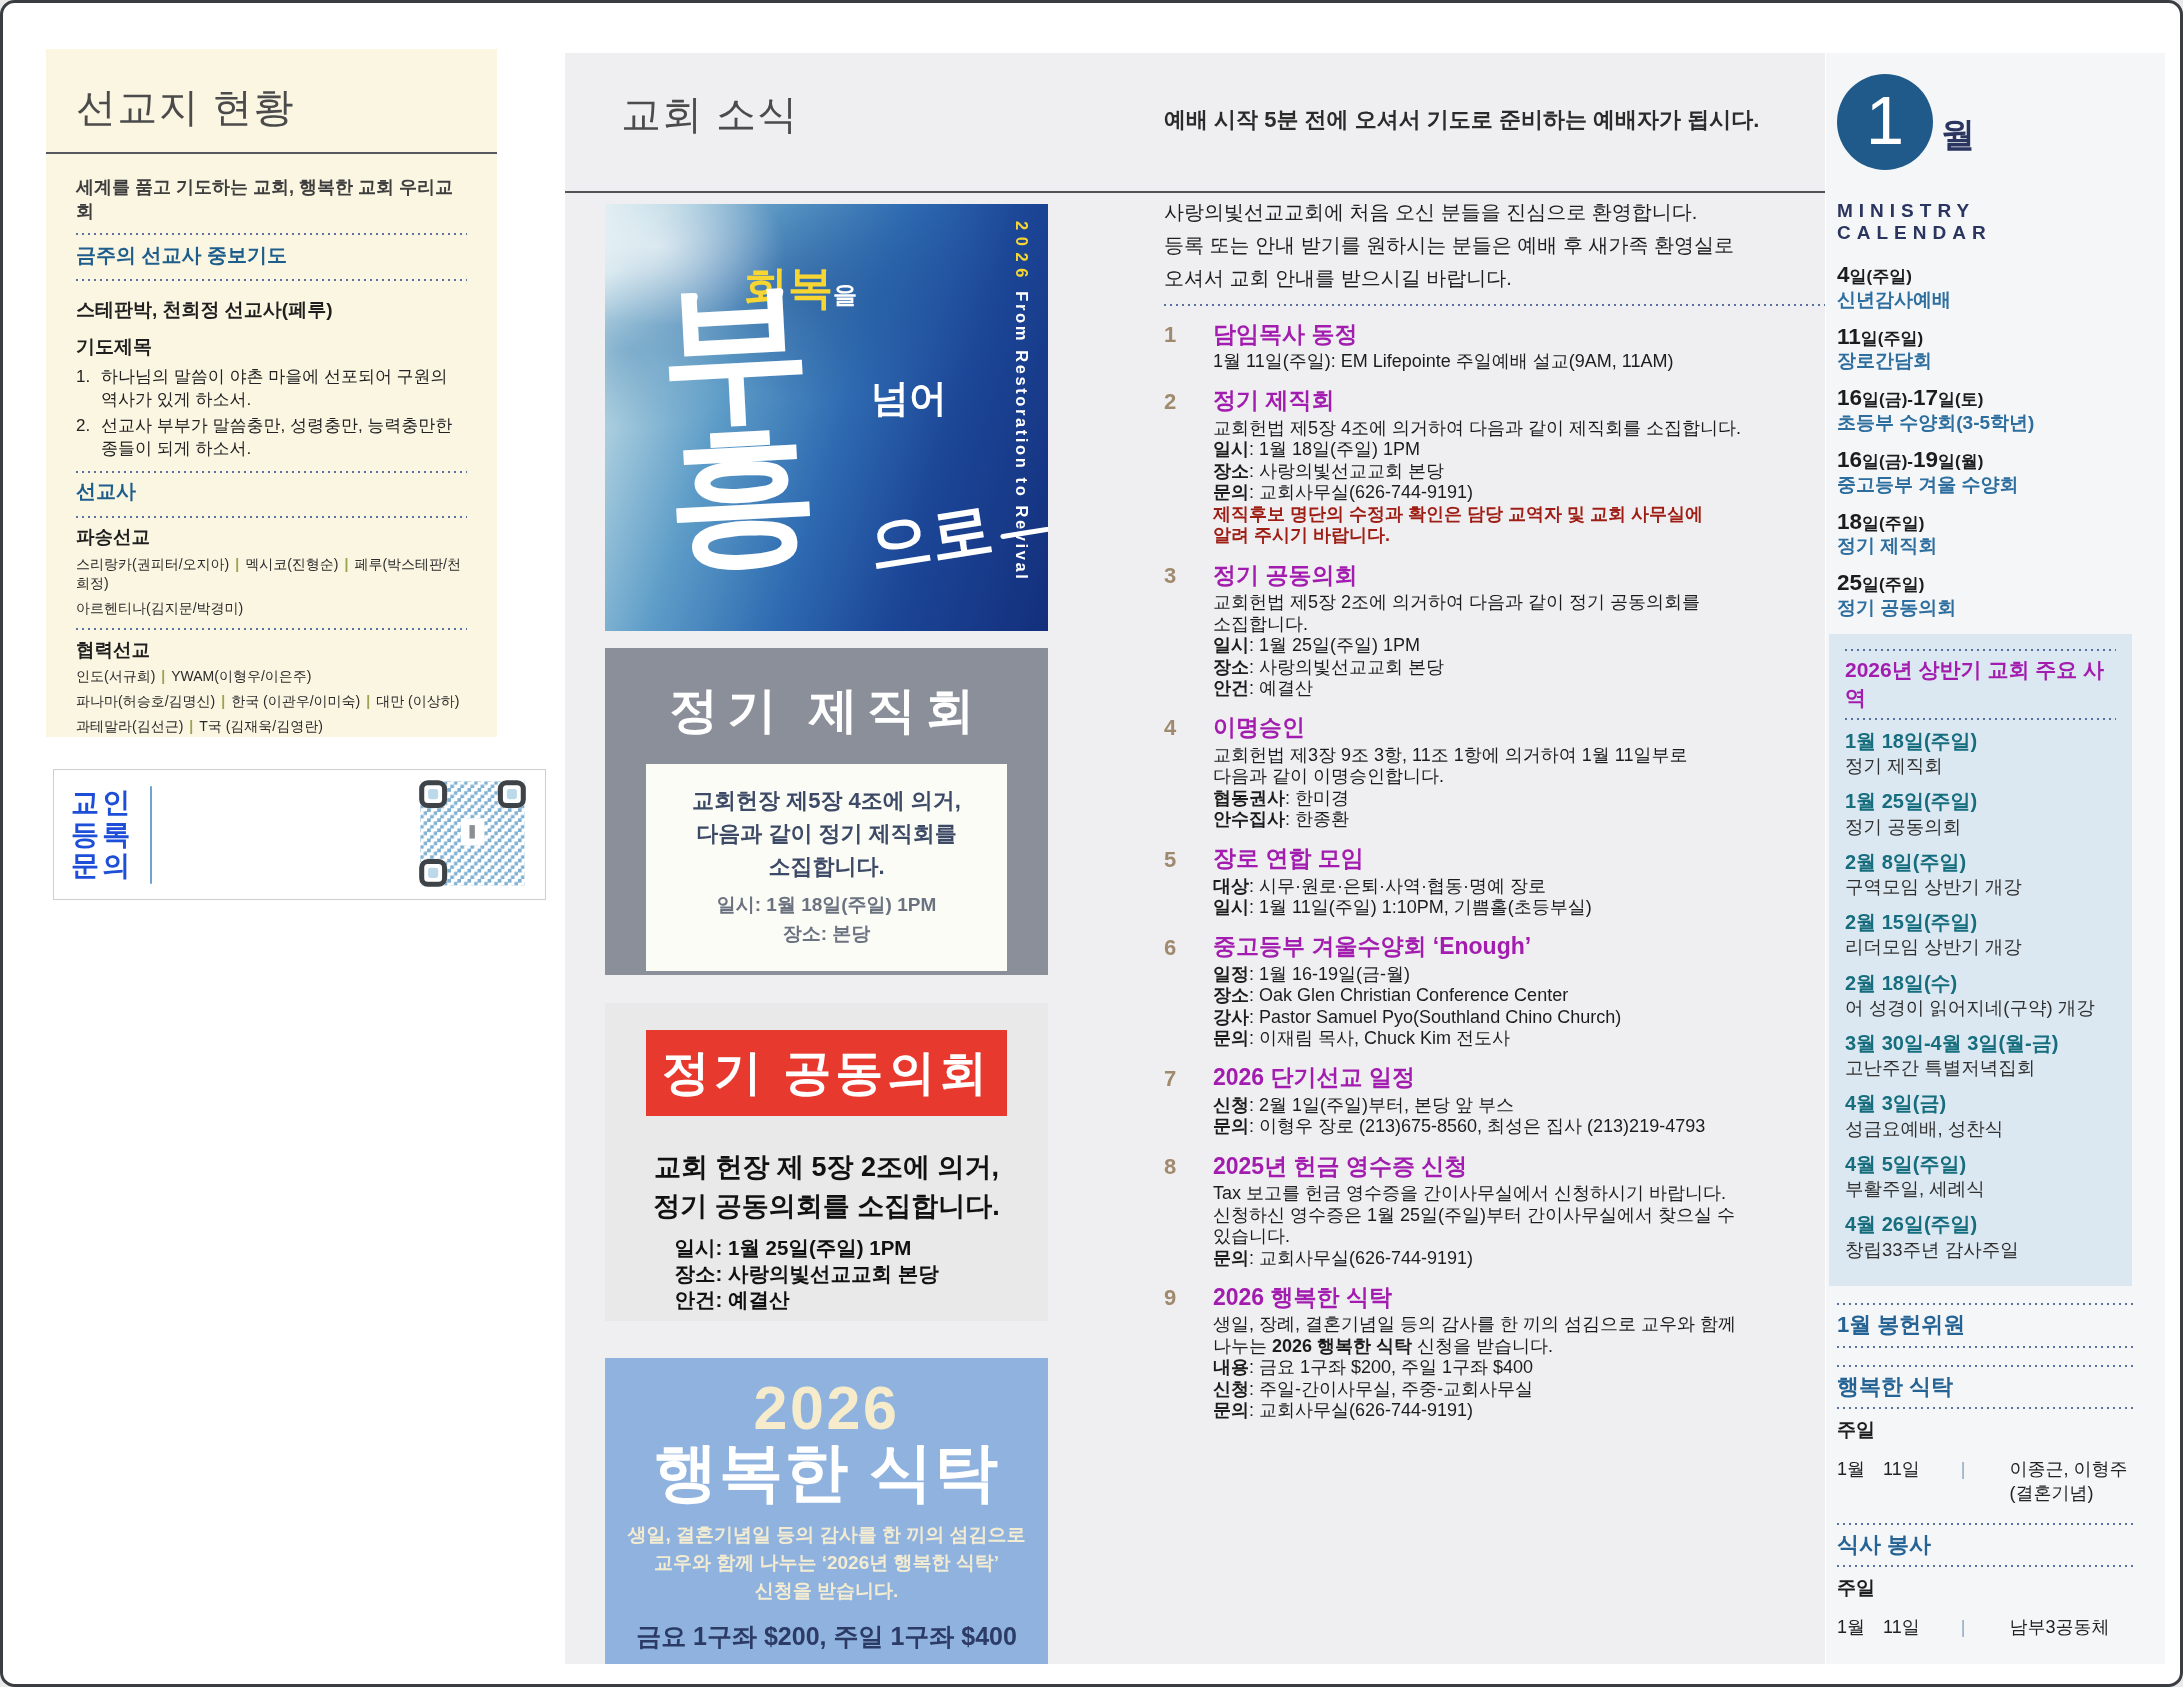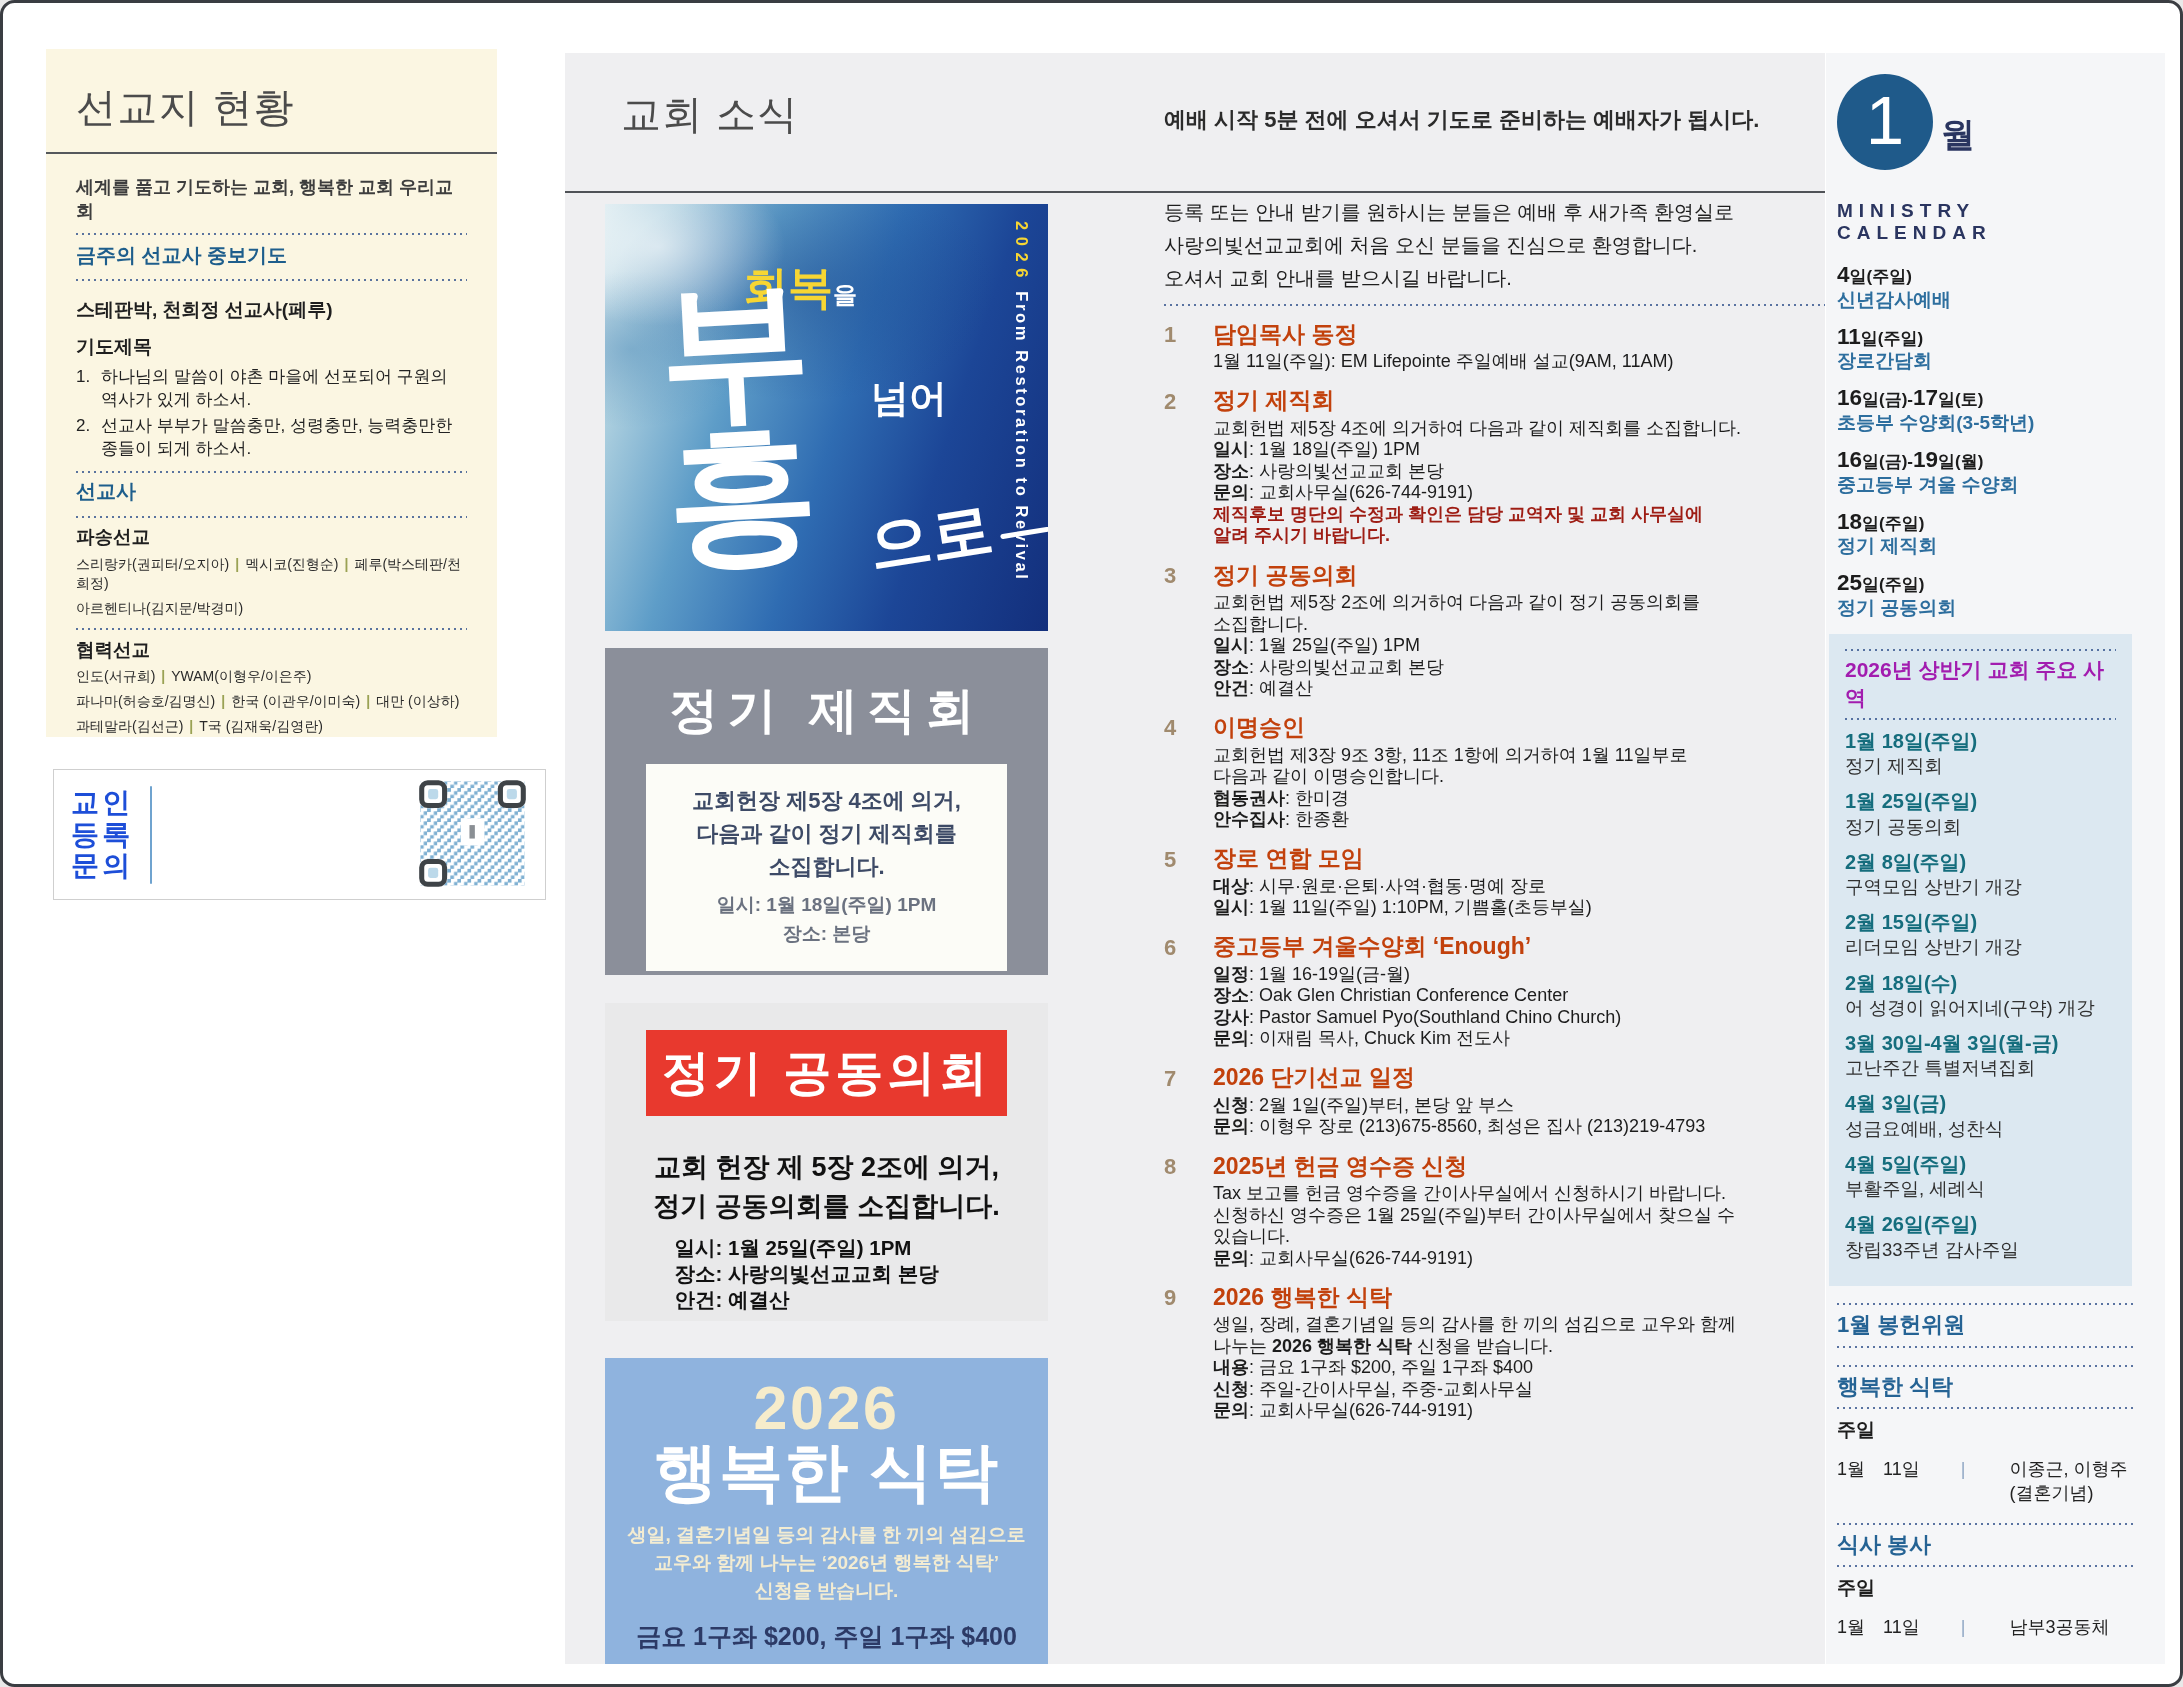--- a/index.html
+++ b/index.html
@@ -81,21 +81,21 @@
   
   .news-col{position:absolute;left:599px;top:52px;width:670px;}
   .news-headline{font-size:22px;font-weight:bold;color:#2b2b2b;}
   #intro-lines{margin-top:61px;}
   .intro-line{font-size:20px;line-height:33px;color:#1e1e1e;}
   .news-col .dots{margin-top:9.3px;}
   #news-items{margin-top:14.6px;}
   .news-item{display:flex;margin-bottom:14.6px;}
   .ni-num{flex:none;width:49px;font-size:22px;font-weight:bold;color:#a08a6e;padding-top:1.3px;}
   .ni-body{flex:1;}
-  .ni-title{font-size:23px;line-height:26.5px;font-weight:bold;color:#c2410c;margin-bottom:4px;}
+  .ni-title{font-size:23px;line-height:26.5px;font-weight:bold;color:#a21caf;margin-bottom:4px;}
   .ni-line{font-size:18px;line-height:21.5px;color:#1c1c1c;}
   .seg.b{font-weight:bold;}
   .seg.r{color:#9e1d14;font-weight:bold;}
 
   
   .side-bg{position:absolute;left:1823px;top:50px;width:339px;height:1611px;background:#f5f6f8;}
   .sidebar{position:absolute;left:1834px;top:71px;width:299px;}
   .month-row{display:flex;align-items:center;}
   .month-circle{width:96px;height:96px;border-radius:50%;background:#1f5a8a;display:flex;align-items:center;justify-content:center;}
   .month-num{font-size:69px;font-weight:300;color:#ffffff;font-family:"Liberation Sans","DejaVu Sans",sans-serif;line-height:1;margin-top:-4px;}
@@ -257,22 +257,22 @@
             <div class="p-line">교우와 함께 나누는 ‘2026년 행복한 식탁’</div>
             <div class="p-line">신청을 받습니다.</div>
           </div>
         <div class="p4-price">금요 1구좌 $200, 주일 1구좌 $400</div>
       </div>
     </div>
 
     <div class="news-col">
       <div class="news-headline">예배 시작 5분 전에 오셔서 기도로 준비하는 예배자가 됩시다.</div>
       <div id="intro-lines">
+          <div class="intro-line">사랑의빛선교교회에 처음 오신 분들을 진심으로 환영합니다.</div>
           <div class="intro-line">등록 또는 안내 받기를 원하시는 분들은 예배 후 새가족 환영실로</div>
-          <div class="intro-line">사랑의빛선교교회에 처음 오신 분들을 진심으로 환영합니다.</div>
           <div class="intro-line">오셔서 교회 안내를 받으시길 바랍니다.</div>
         </div>
       <div class="dots"></div>
       <div id="news-items">
           <div class="news-item">
             <div class="ni-num">1</div>
             <div class="ni-body">
               <div class="ni-title">담임목사 동정</div>
               <div class="ni-line"><span class="seg">1월 11일(주일): EM Lifepointe 주일예배 설교(9AM, 11AM)</span></div>
             </div>

